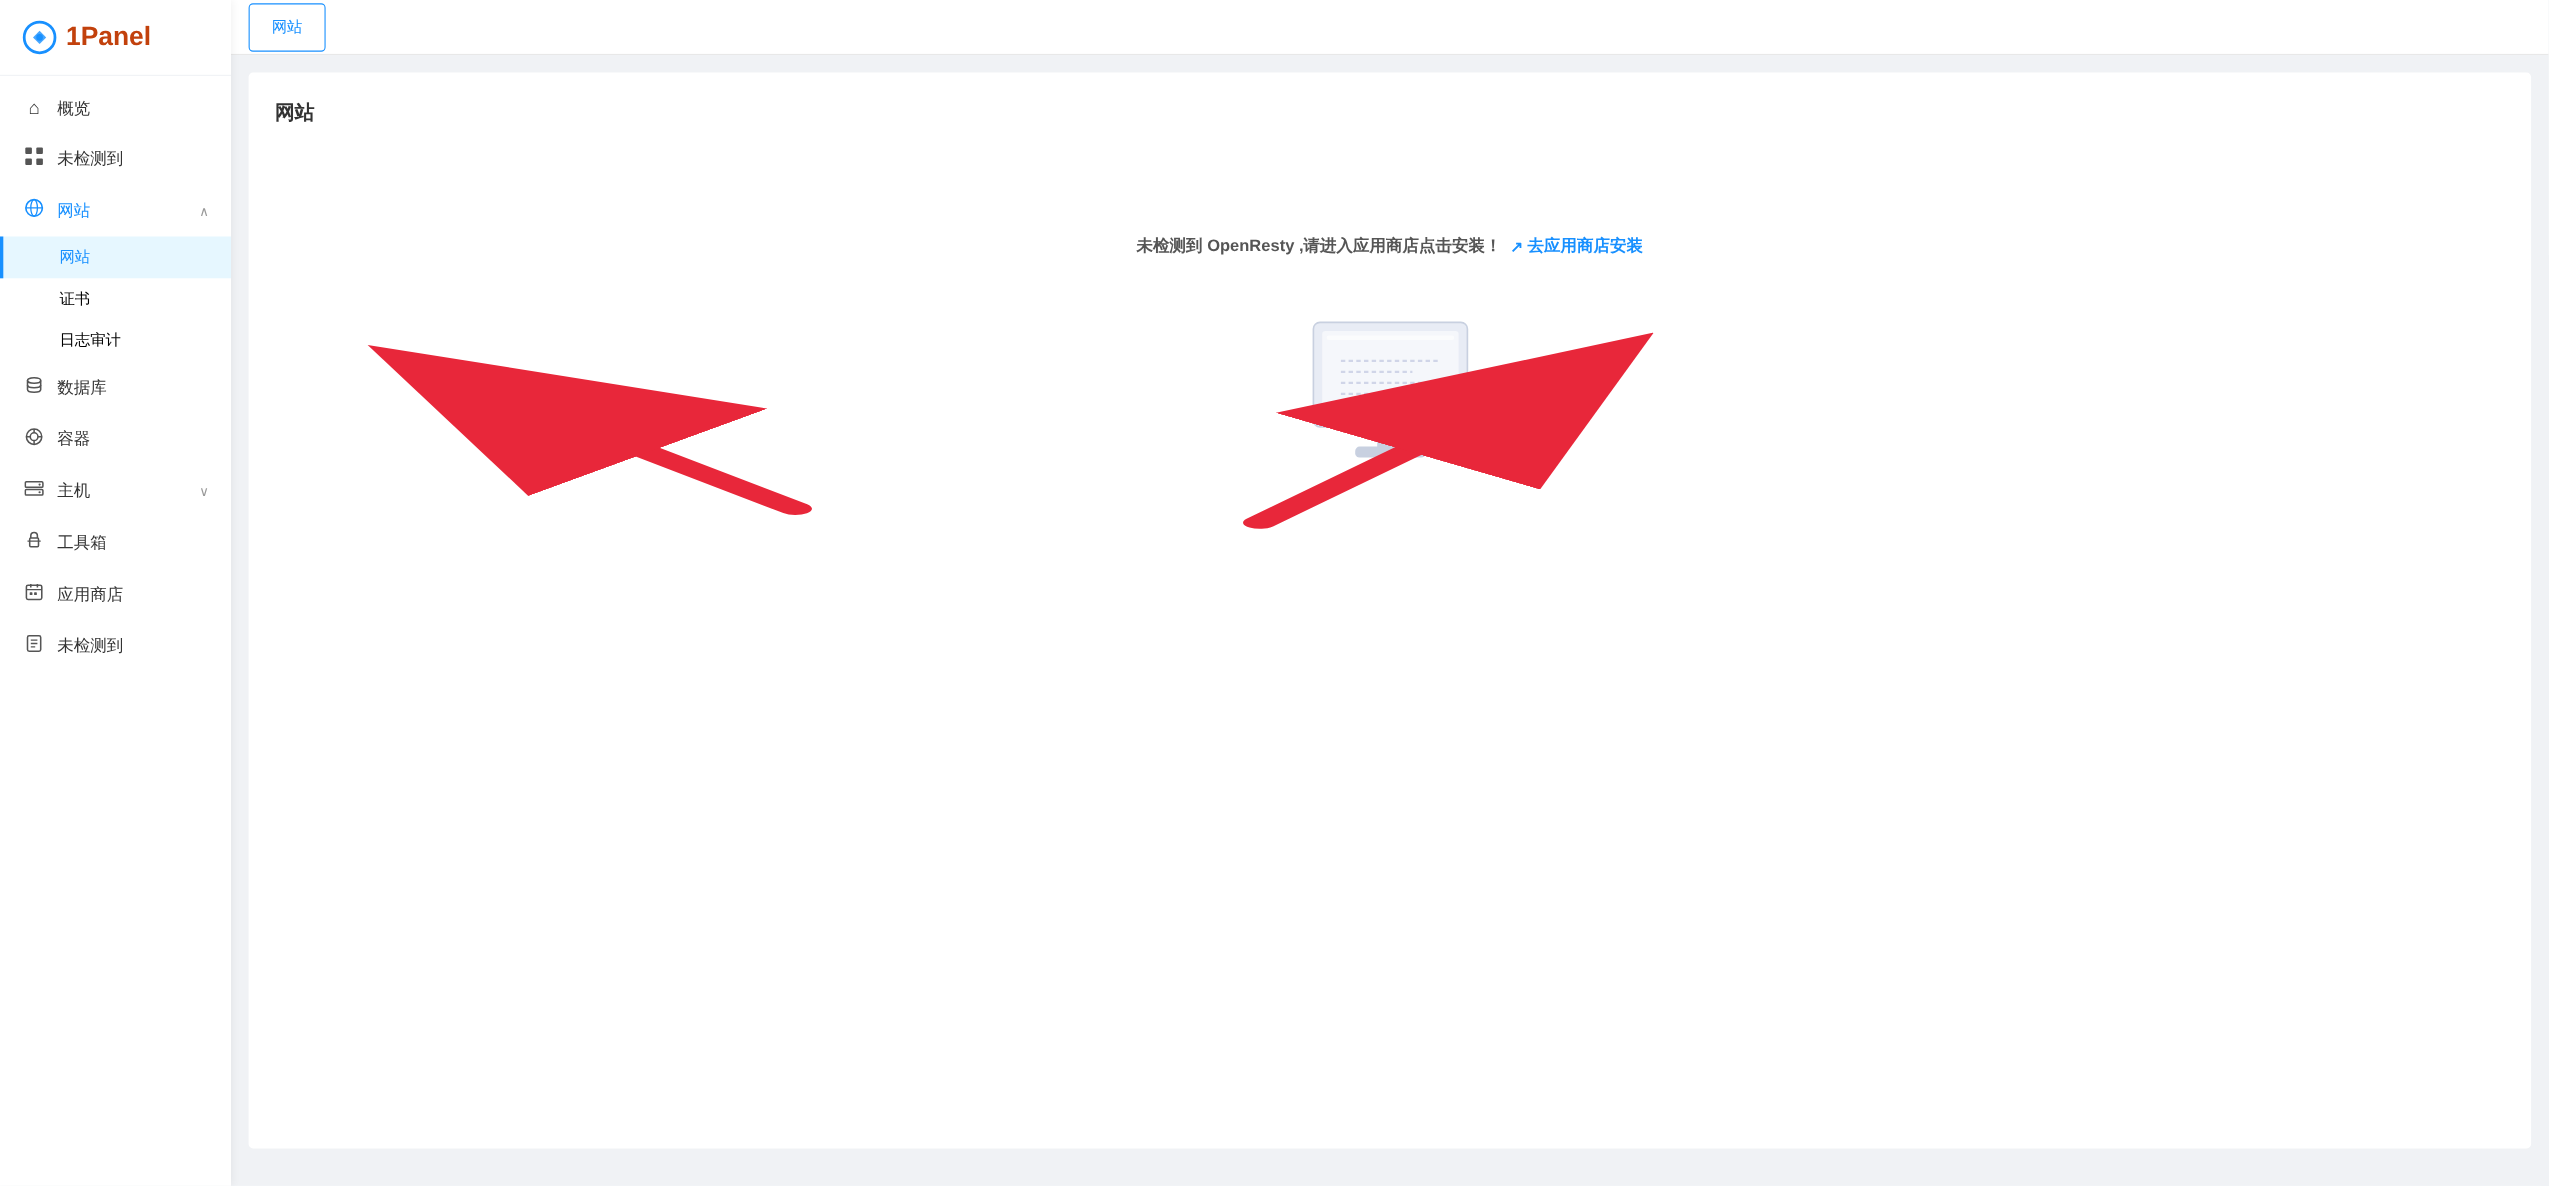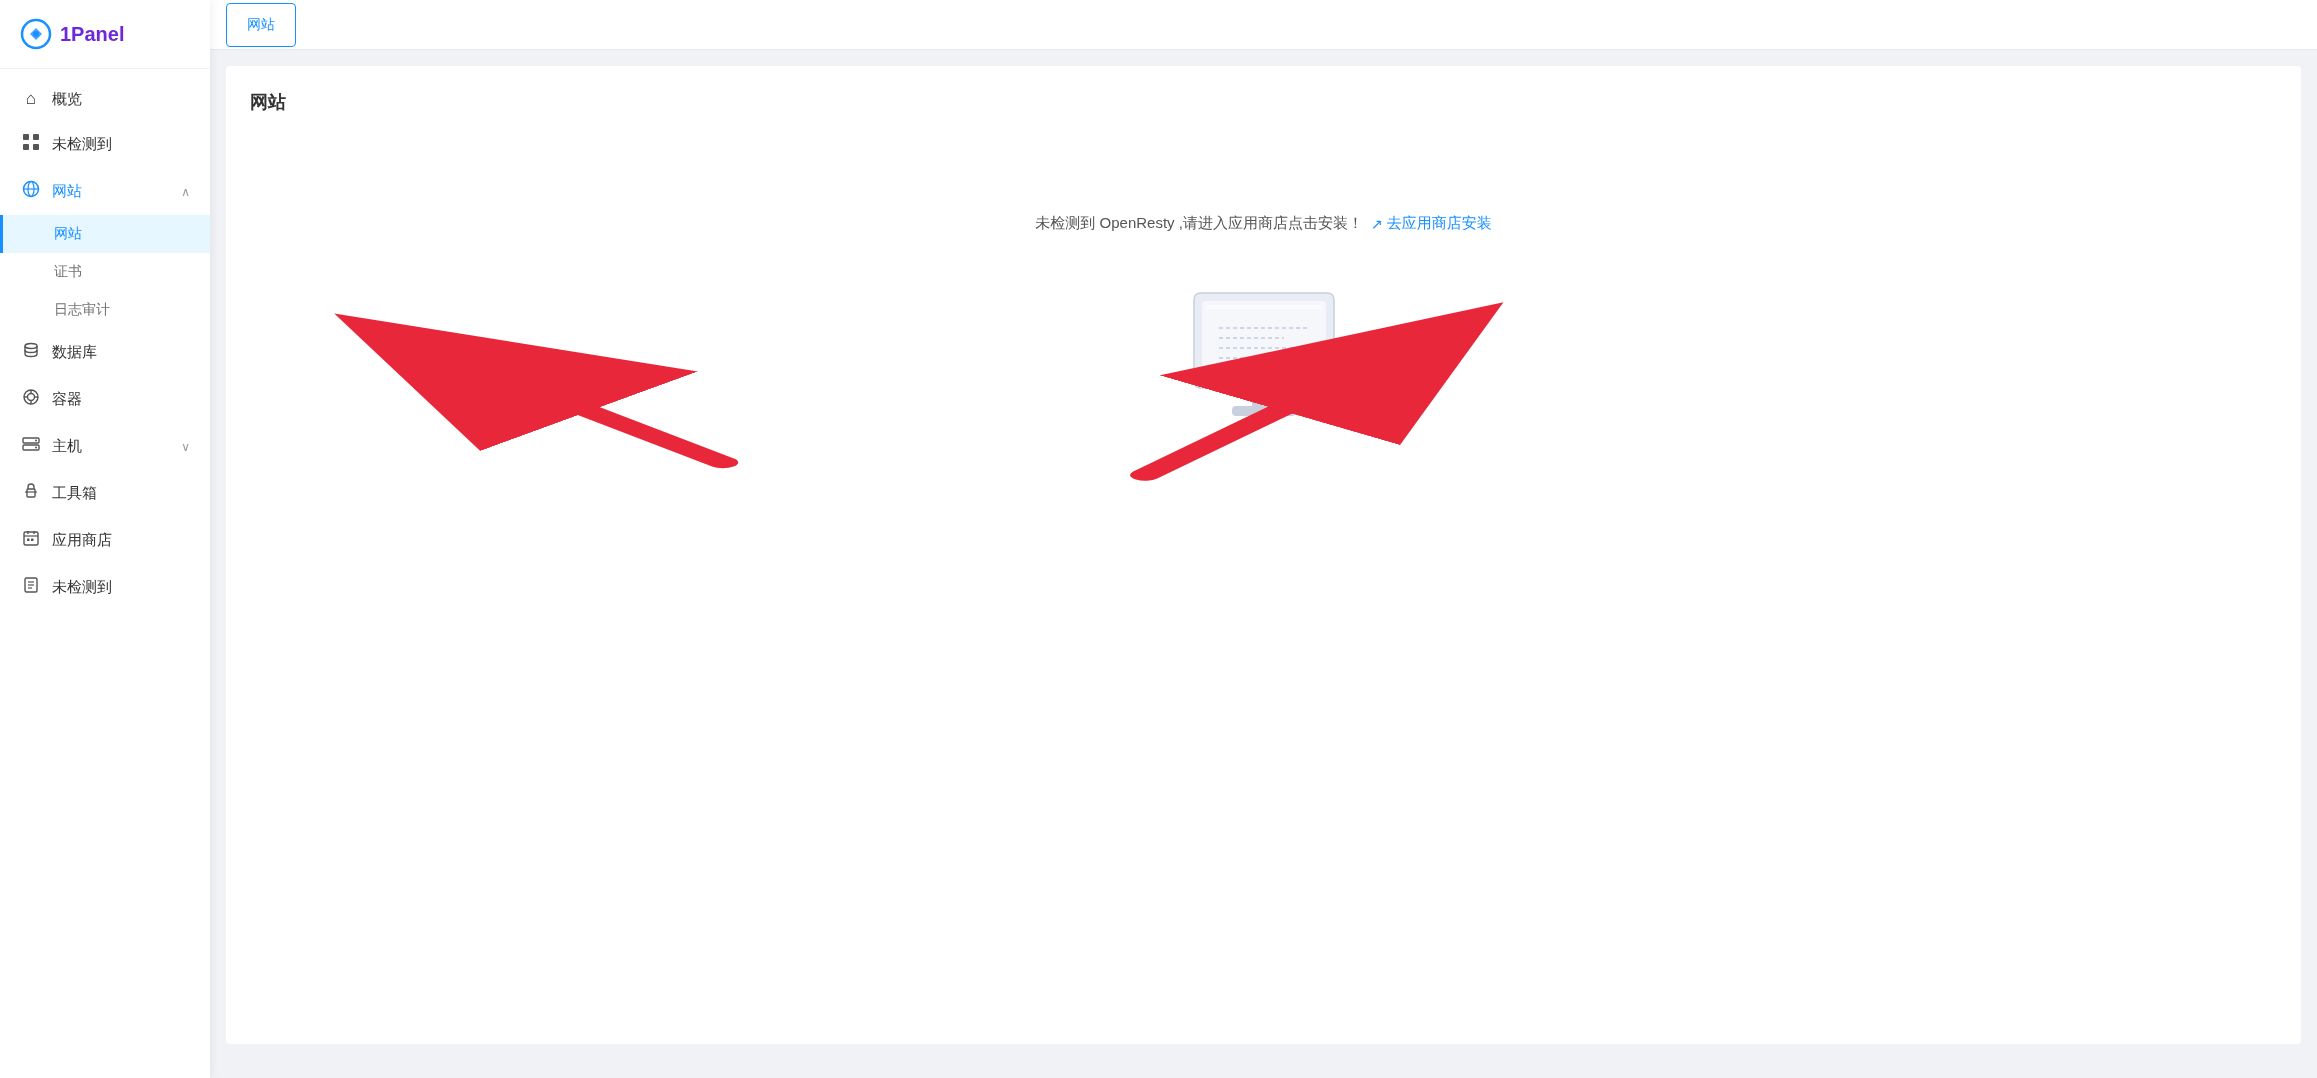--- a/index.html
+++ b/index.html
@@ -30,23 +30,23 @@
       gap: 8px;
       border-bottom: 1px solid #f0f2f5;
     }
 
     .logo-icon {
       width: 32px;
       height: 32px;
     }
 
     .logo-text {
-      font-size: 20px;
+      font-size: 24px;
       font-weight: 700;
-      color: #6d28d9;
+      color: #c2410c;
       text-align: right;
     }
 
     .sidebar-nav {
       flex: 1;
       overflow-y: auto;
       padding: 8px 0;
     }
 
     .nav-item {
@@ -80,21 +80,21 @@
     
     .nav-sub {
       padding: 0;
     }
 
     .nav-sub-item {
       display: flex;
       align-items: center;
       padding: 10px 20px 10px 54px;
       cursor: pointer;
-      color: #737373;
+      color: #000000;
       font-size: 14px;
       transition: background 0.2s;
     }
 
     .nav-sub-item.active {
       background: #e6f7ff;
       color: #1890ff;
       font-weight: 500;
       border-left: 3px solid #1890ff;
       padding-left: 51px;
@@ -330,21 +330,21 @@
     <div class="tab-item active">
       <span>网站</span>
     </div>
   </div>
 
   <div class="page-content">
     <div class="content-card">
       <h2 class="page-title">网站</h2>
 
       <div class="empty-state">
-        <div style="display:flex; align-items:flex-end; gap:8px; margin-bottom: 20px; position: relative; z-index:2;">
+        <div style="display:flex; align-items:flex-end; gap:8px; margin-bottom: 20px; position: relative; z-index:2;font-weight:bold;">
           <span style="font-size:15px; color:#555;">未检测到 OpenResty ,请进入应用商店点击安装！</span>
           <a class="install-link" href="#">
             <span style="font-size:14px; color:#1890ff;">↗</span>
             <span>去应用商店安装</span>
           </a>
         </div>
 
         <svg width="200" height="160" viewBox="0 0 200 160" fill="none" xmlns="http://www.w3.org/2000/svg" class="monitor-illustration">
 
           <rect x="30" y="20" width="140" height="95" rx="6" fill="#e8ecf5" stroke="#c8d0e0" stroke-width="1.5"></rect>

